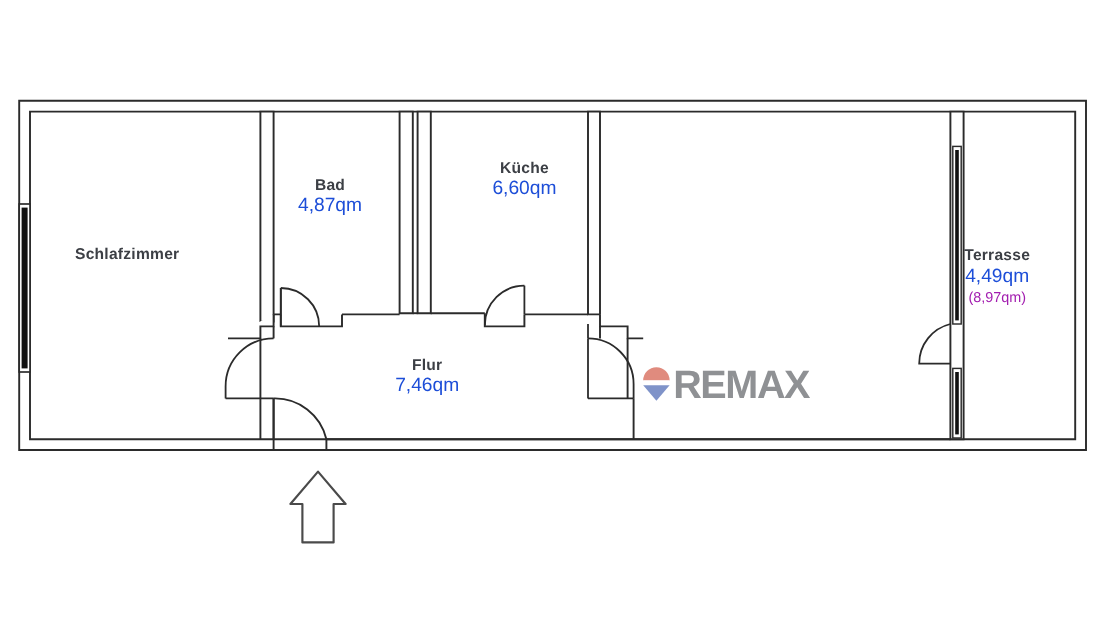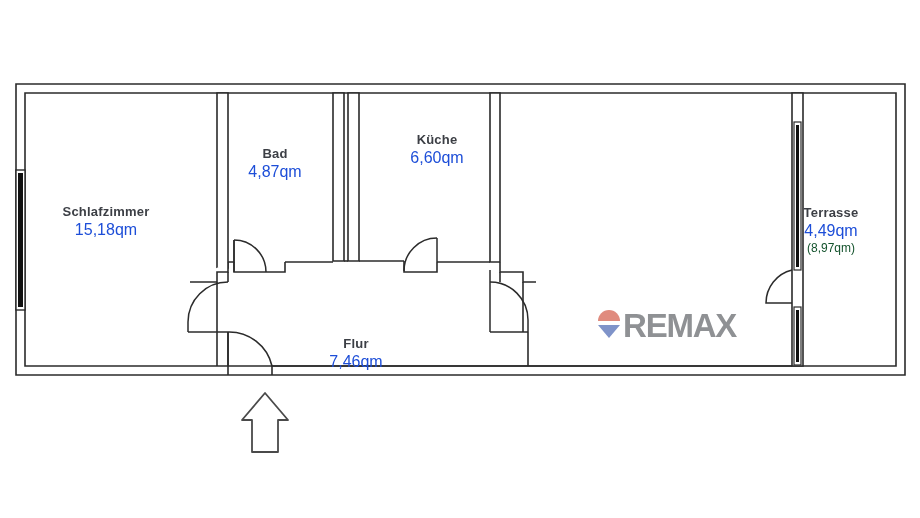--- a/index.html
+++ b/index.html
@@ -43,30 +43,30 @@
     letter-spacing: 0.2px;
   }
   .room-area {
     font-size: 16px;
     font-weight: normal;
     color: #1d4ed8;
   }
   .room-area-sub {
     font-size: 12px;
     font-weight: normal;
-    color: #14532d;
+    color: #a21caf;
   }
   #remax-logo {
     position: absolute;
-    left: 596px;
+    left: 534px;
     top: 301px;
     width: 152px;
     height: 40px;
     display: flex;
-    align-items: flex-end;
+    align-items: center;
   }
   #remax-balloon {
     width: 26px;
     height: 30px;
     margin-right: 1px;
     margin-bottom: 2px;
   }
   #remax-wordmark {
     font-family: "Liberation Sans", sans-serif;
     font-size: 33px;
@@ -192,41 +192,40 @@
     </g>
 
     <g>
       <path d="M265,393 L288,420 L278,420 L278,452 L252,452 L252,420 L242,420 Z" fill="#ffffff" stroke="#4a4a4a" stroke-width="1.8" stroke-linejoin="round"></path>
     </g>
 
   </svg>
 
   <div class="room-label" style="left:6px; top:204px; width:200px;">
     <div class="room-name">Schlafzimmer</div>
-    <div class="room-area">15,18qm</div>
   </div>
 
   <div class="room-label" style="left:215px; top:146px; width:120px;">
     <div class="room-name">Bad</div>
     <div class="room-area">4,87qm</div>
   </div>
 
   <div class="room-label" style="left:377px; top:132px; width:120px;">
     <div class="room-name">Küche</div>
     <div class="room-area">6,60qm</div>
   </div>
 
 
   <div class="room-label" style="left:776px; top:205px; width:110px;">
     <div class="room-name">Terrasse</div>
     <div class="room-area">4,49qm</div>
     <div class="room-area-sub">(8,97qm)</div>
   </div>
 
-  <div class="room-label" style="left:296px; top:296px; width:120px;margin-top:40px;">
+  <div class="room-label" style="left:296px; top:296px; width:120px;">
     <div class="room-name">Flur</div>
     <div class="room-area">7,46qm</div>
   </div>
 
   <div id="remax-logo">
     <svg id="remax-balloon" viewBox="0 0 26 30">
       <path d="M2,12 A11,11 0 0,1 24,12 L2,12 Z" fill="#e08b7e"></path>
       <rect x="2" y="12" width="22" height="4" fill="#ffffff"></rect>
       <path d="M2,16 L24,16 L13,29 Z" fill="#7f93c9"></path>
     </svg>

